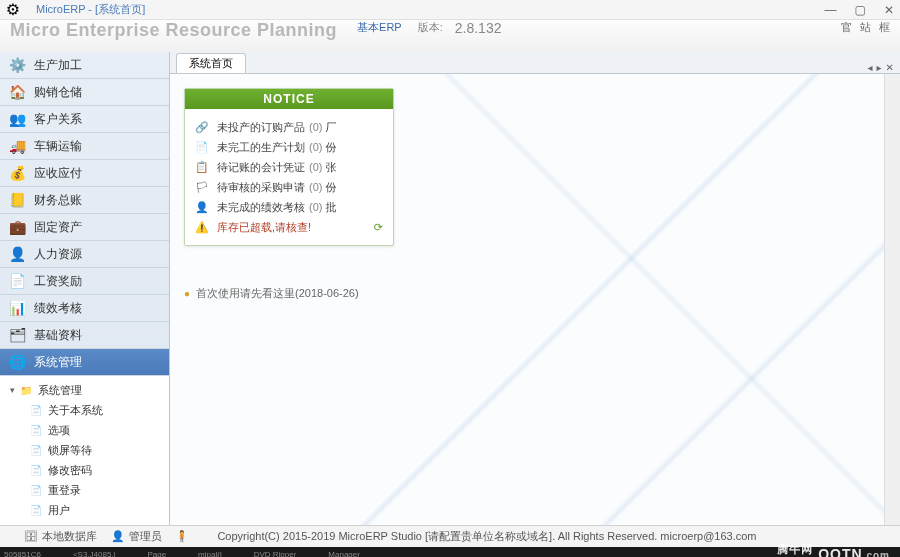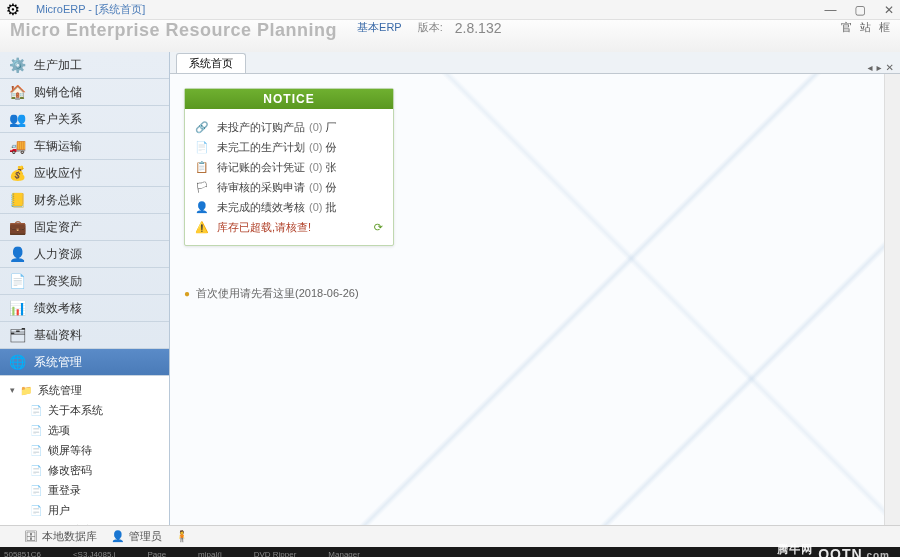--- a/index.html
+++ b/index.html
@@ -214,20 +214,21 @@
     </div>
 
     <div class="vscroll"></div>
   </div>
 </div>
 
 <div class="status-bar">
   <span><span class="sicon">🗄</span><span>本地数据库</span></span>
   <span><span class="sicon">👤</span><span>管理员</span></span>
   <span class="sicon">🧍</span>
+  <span class="copyright">Copyright(C) 2015-2019 MicroERP Studio [请配置贵单位名称或域名]. All Rights Reserved.  microerp@163.com</span>
 </div>
 
 <div class="bottom-strip">
   <span>505851C6</span>
   <span>&lt;S3.J4085.j</span>
   <span>Page</span>
   <span>mipal(j</span>
   <span>DVD Ripper</span>
   <span>Manager</span>
   <span class="watermark">

